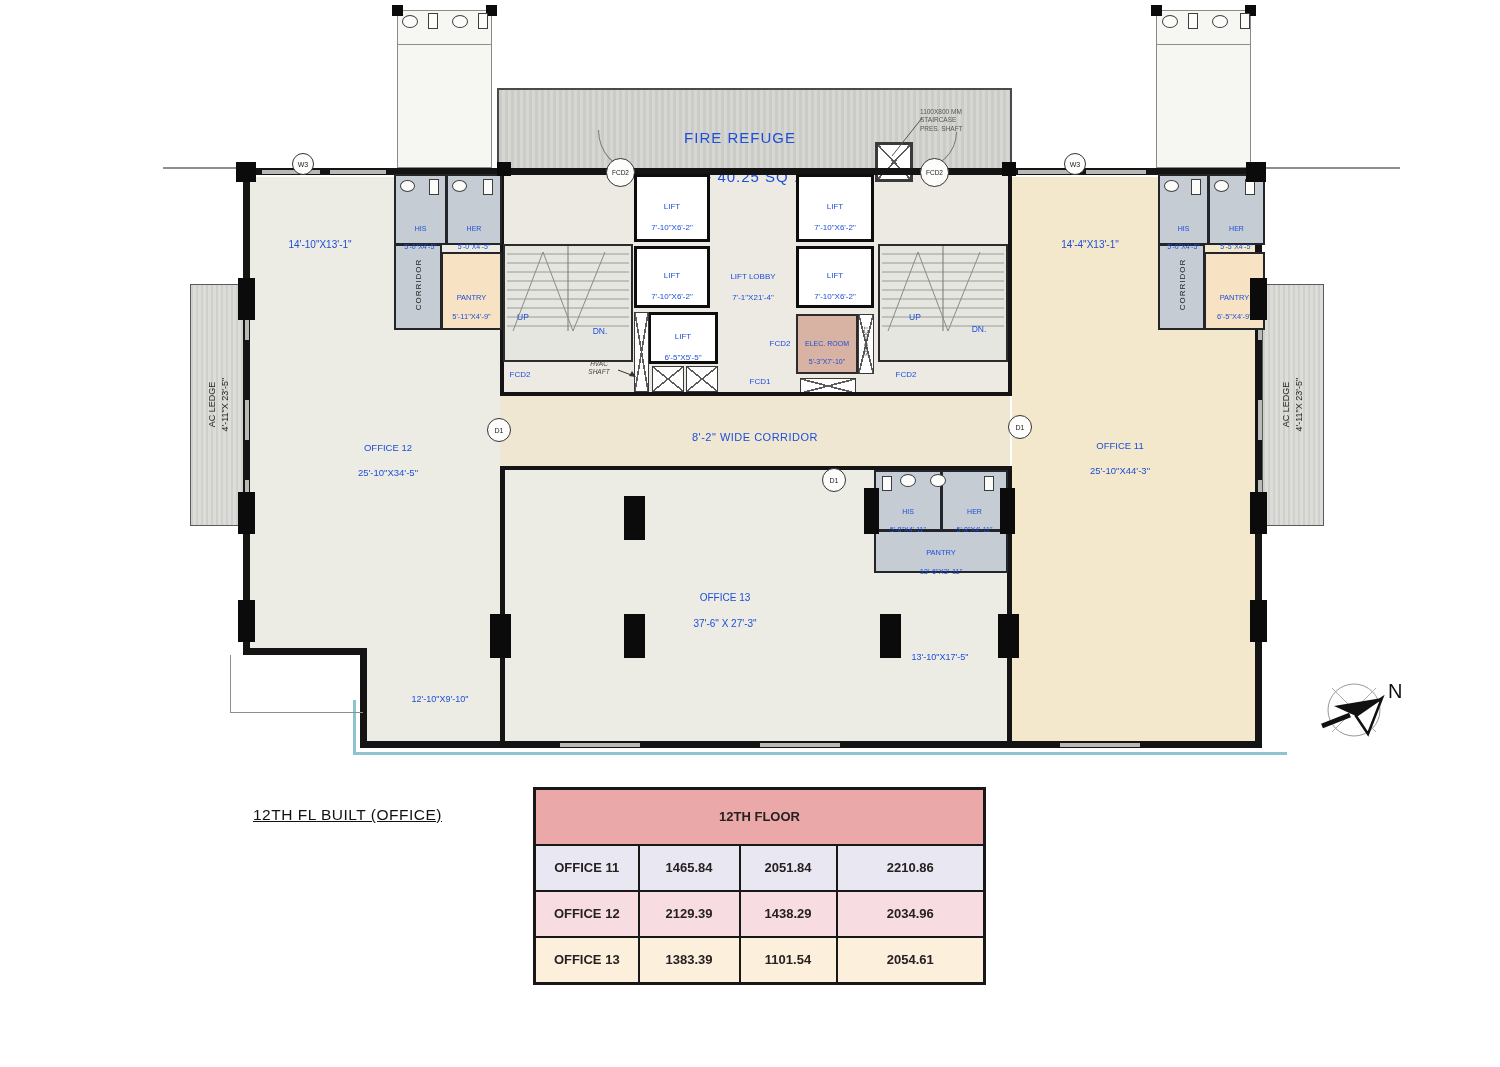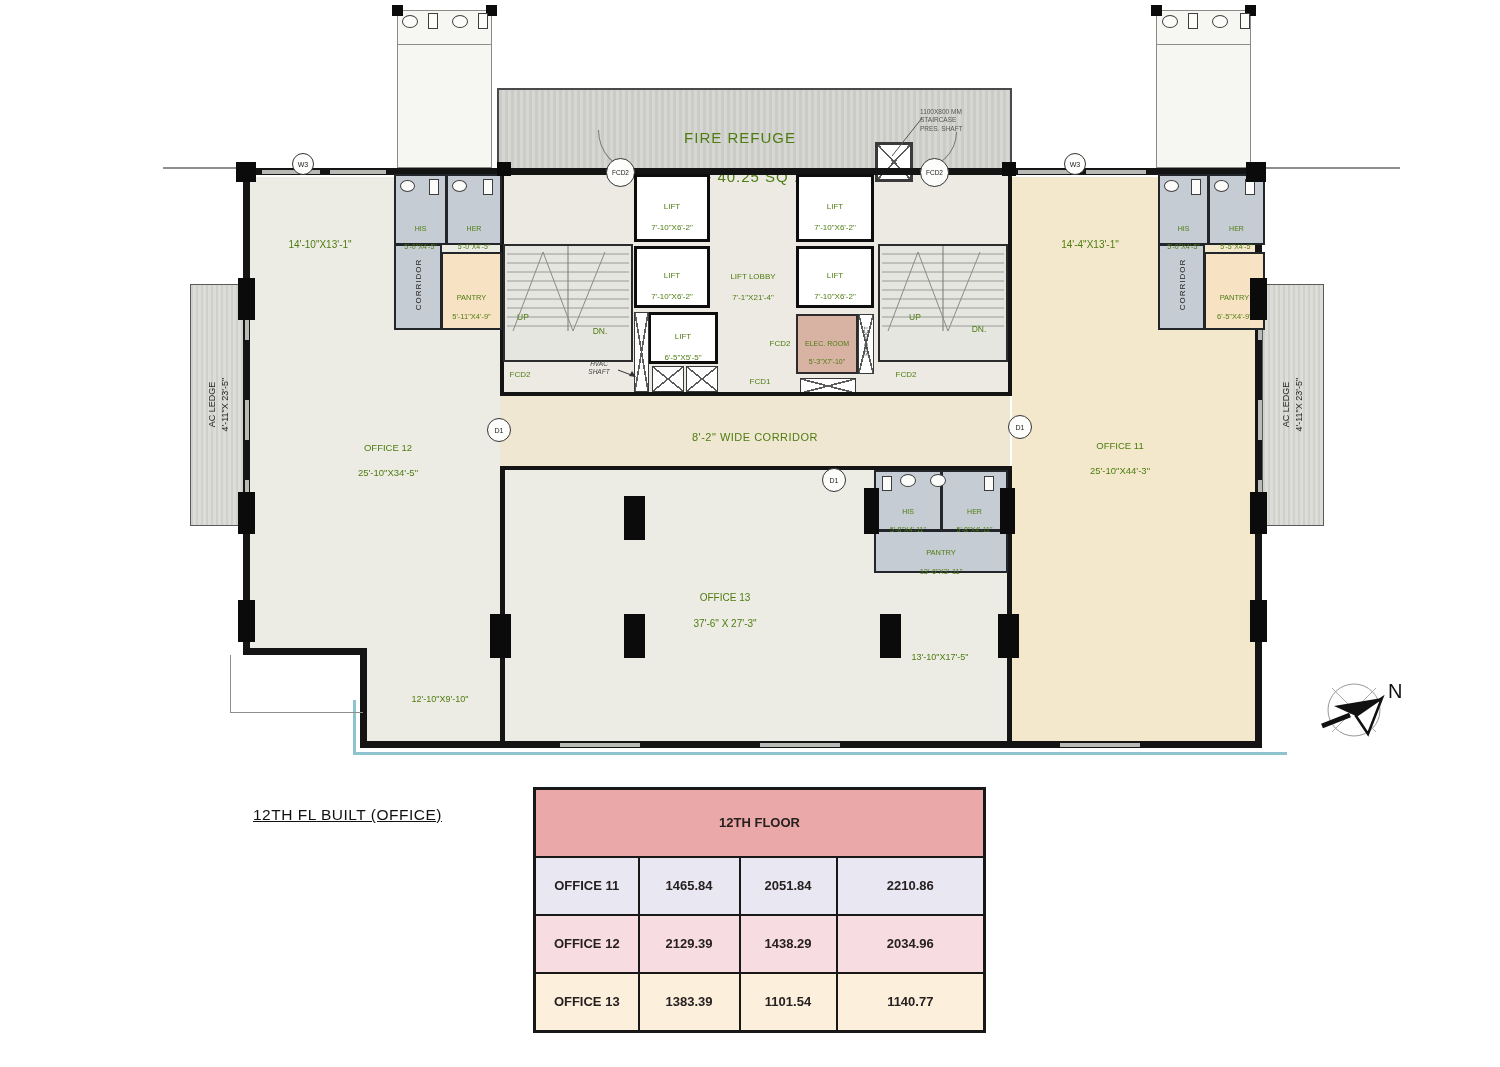--- a/index.html
+++ b/index.html
@@ -13,42 +13,42 @@
   .pan{background:#f7e3c4;border:2px solid #22262b;}
   .liftroom{background:#ffffff;border:3px solid #0d0d0d;}
   .stairroom{background:#e6e6e1;border:2px solid #2c2c2c;}
   .elec{background:#d8b3a3;border:2px solid #2c2c2c;}
   .corebg{background:#eceae3;border-left:4px solid #141414;border-right:4px solid #141414;box-sizing:border-box;}
   .refuge{background:repeating-linear-gradient(90deg,#cbcbc8 0 3px,#d6d6d3 3px 6px);border:2px solid #4a4a4a;box-sizing:border-box;}
   .ledge{background:repeating-linear-gradient(90deg,#cfcfcc 0 2px,#dcdcd9 2px 5px);border:1px solid #5a5a5a;box-sizing:border-box;}
   .floor12{background:#ecebe4;}
   .floor11{background:#f3e8cb;}
   .floorlobby{background:#f0e7d3;}
-  .lbl{position:absolute;text-align:center;line-height:1.3;white-space:pre-line;color:#4d7c0f;}
+  .lbl{position:absolute;text-align:center;line-height:1.3;white-space:pre-line;color:#1d4ed8;}
   .lbl .l1,.lbl .l2{display:block;}
   .vlbl{position:absolute;transform:rotate(-90deg);transform-origin:center;text-align:center;white-space:nowrap;color:#222;}
   .vlbl span{display:block;line-height:1.4;}
   .circ{position:absolute;border:1.5px solid #333;border-radius:50%;background:#fdfdfc;
         display:flex;align-items:center;justify-content:center;color:#222;}
   .xbox{position:absolute;border:1.5px solid #3a3a3a;background:
     linear-gradient(to top right,transparent calc(50% - .8px),#5a5a5a calc(50% - .8px),#5a5a5a calc(50% + .8px),transparent calc(50% + .8px)),
     linear-gradient(to top left,transparent calc(50% - .8px),#5a5a5a calc(50% - .8px),#5a5a5a calc(50% + .8px),transparent calc(50% + .8px)),#fff;
     box-sizing:border-box;}
   .col{position:absolute;background:#0b0b0b;}
   .sink{position:absolute;border:1.5px solid #3d3d3d;border-radius:50%;background:#fcfcfb;box-sizing:border-box;}
   .wc{position:absolute;border:1.5px solid #3d3d3d;background:#fcfcfb;box-sizing:border-box;}
   .arc{position:absolute;border:1px solid #777;box-sizing:border-box;background:transparent;}
   .thinline{position:absolute;background:#8e8e8a;}
   .blue{position:absolute;background:#8fc3cf;}
   .tower{position:absolute;border:1.5px solid #8a8a86;background:#f6f6f3;box-sizing:border-box;}
   
   table.area{position:absolute;left:533px;top:787px;width:450px;border-collapse:collapse;
              border:3px solid #181818;table-layout:fixed;}
   table.area td{border:2.5px solid #181818;text-align:center;vertical-align:middle;
-                font-weight:bold;font-size:13px;color:#262020;padding:14px 3px;line-height:1.25;}
+                font-weight:bold;font-size:13px;color:#262020;padding:8px 3px;line-height:1.25;}
   td.t-title{background:#eba8a8;height:38px;font-size:14px;}
   tr.t-head td{background:#e09393;height:58px;}
   tr.r0 td{background:#e9e7f1;height:28px;}
   tr.r1 td{background:#f7dce2;height:28px;}
   tr.r2 td{background:#fcf0dd;height:28px;}
   tr.r3 td{background:#dcdcdc;height:56px;}
   .ptitle{position:absolute;left:253px;top:806px;font-size:15.5px;color:#111;
           text-decoration:underline;letter-spacing:.5px;}
 </style>
 </head>
@@ -373,18 +373,18 @@
     <tr class="r1">
       <td>OFFICE 12</td>
       <td>2129.39</td>
       <td>1438.29</td>
       <td>2034.96</td>
     </tr>
     <tr class="r2">
       <td>OFFICE 13</td>
       <td>1383.39</td>
       <td>1101.54</td>
-      <td>1140.77</td>
+      <td>2054.61</td>
     </tr>
   </tbody>
     </table>
 
 </div>
 
 </body></html>

